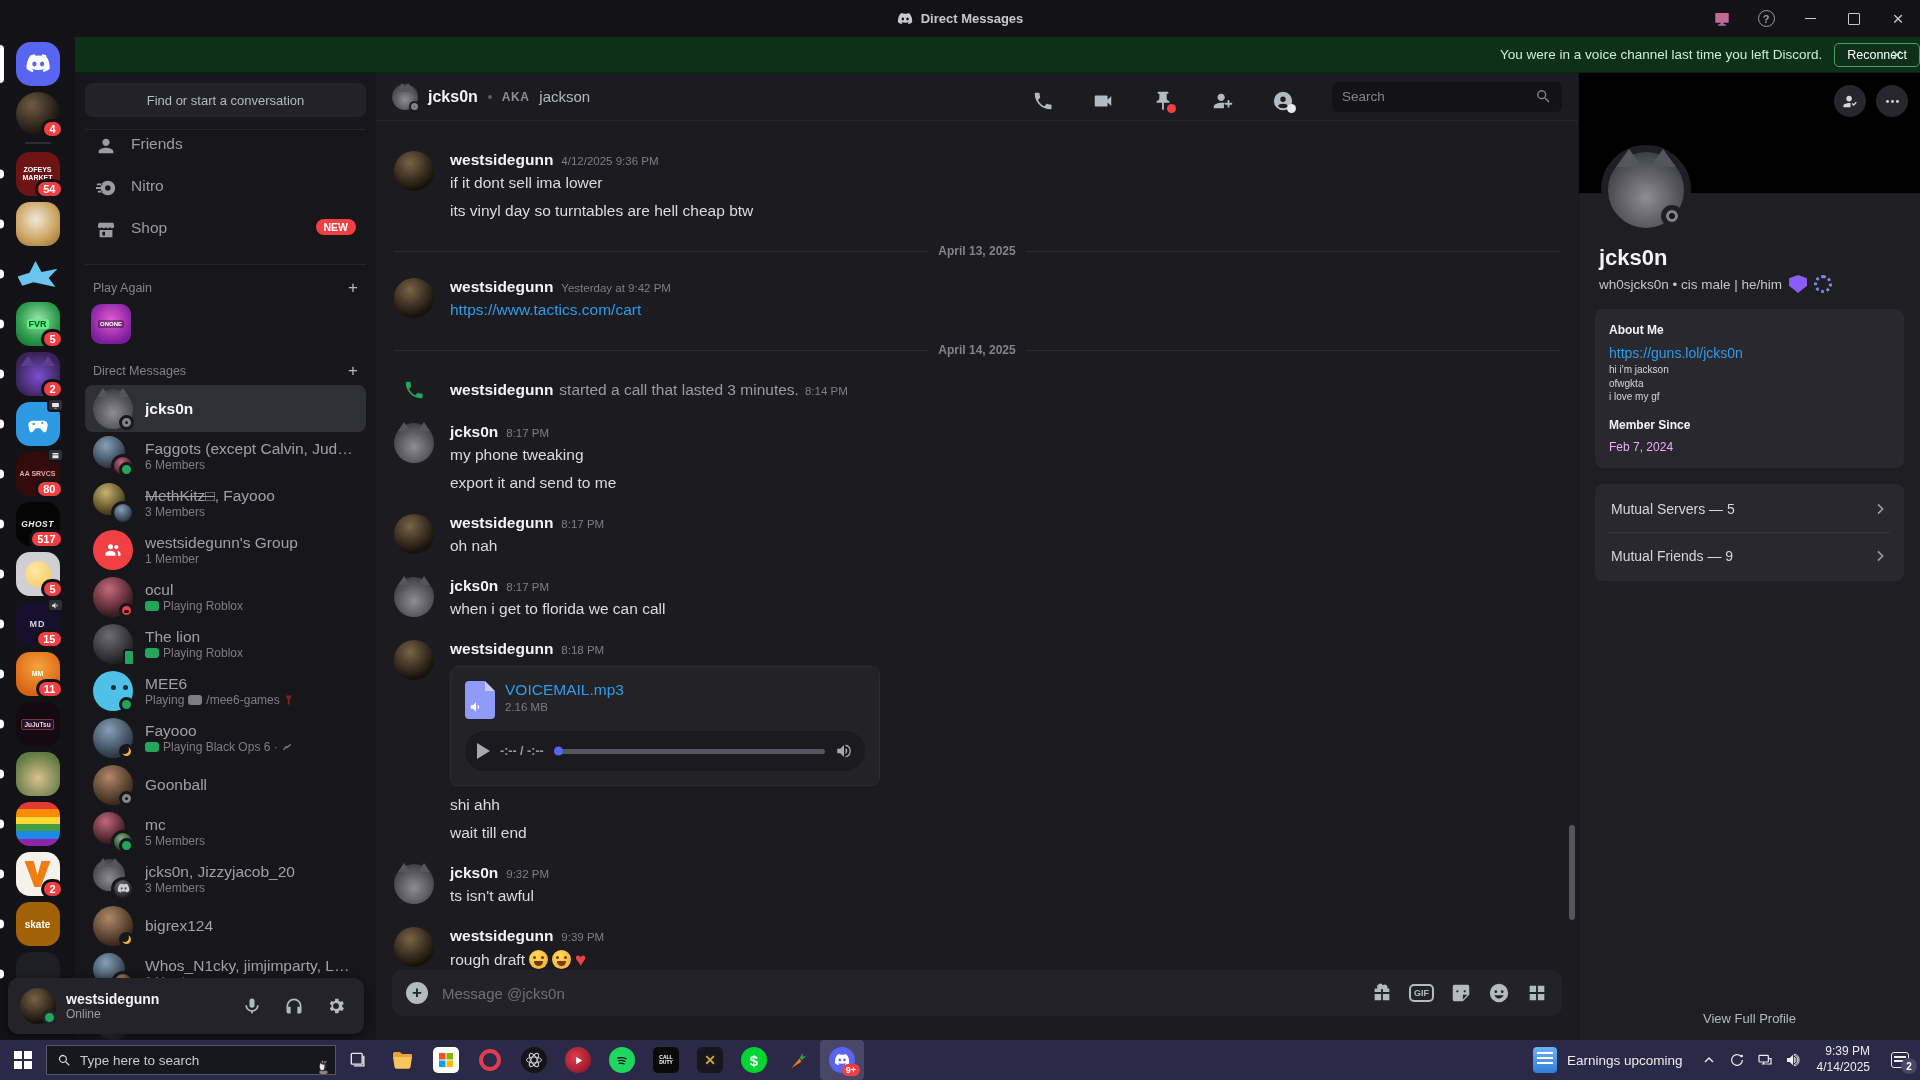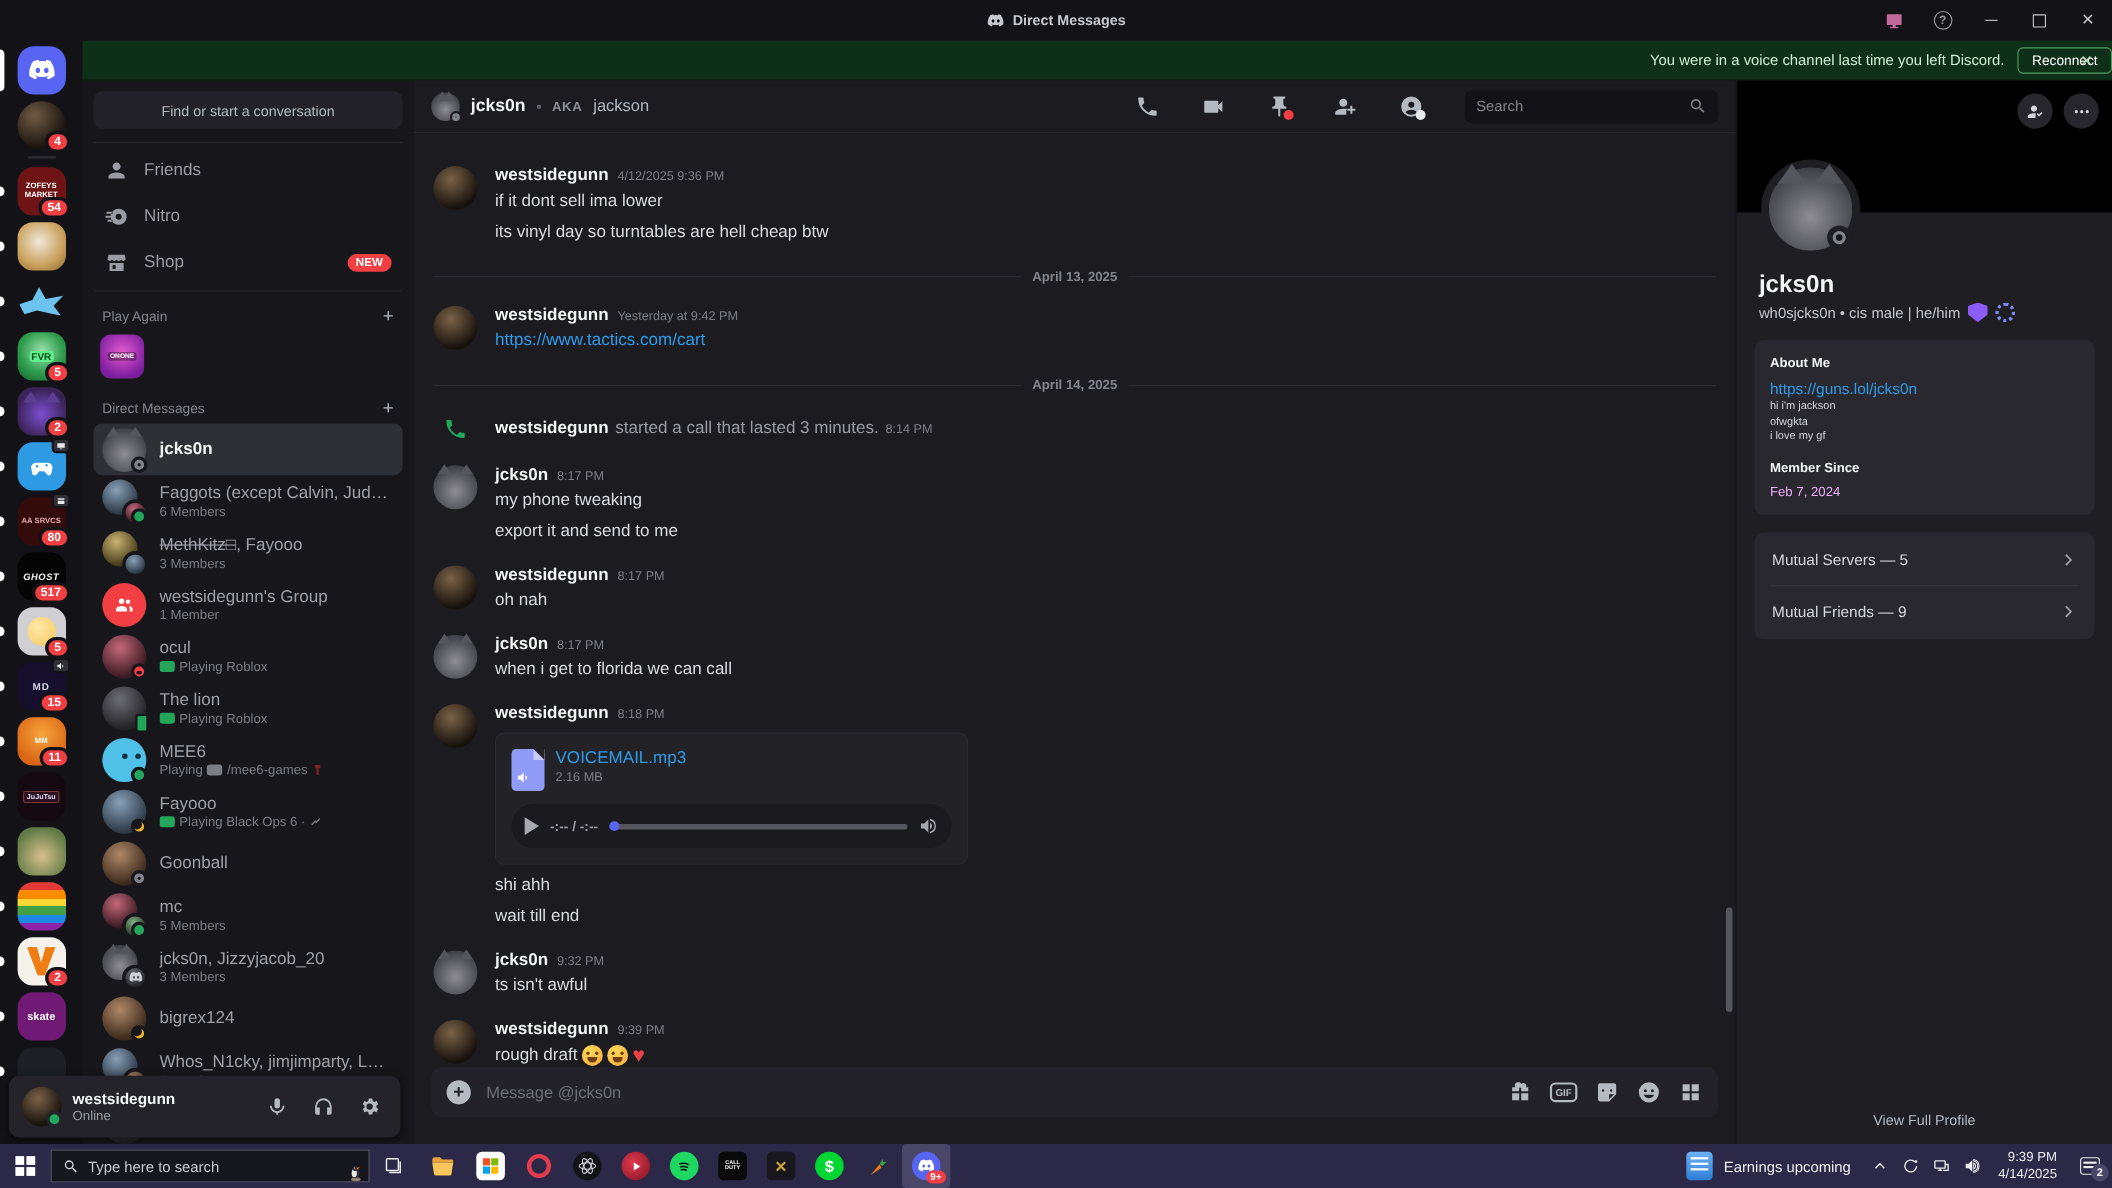--- a/index.html
+++ b/index.html
@@ -61,37 +61,37 @@
   .emo-face{width:26px;height:26px;border-radius:50%;background:radial-gradient(circle at 38% 35%,#ffe9a8,#f5c65a)}
   .bg-md{background:#17102c}
   .md-txt{color:#cfd0e6;font-size:9px;font-weight:700;letter-spacing:1px}
   .bg-mm{background:radial-gradient(circle at 50% 35%,#f6a43c,#d96414 75%)}
   .bg-jjt{background:#150a12}
   .jjt-txt{color:#e0d8ef;font-size:6.5px;font-weight:800;border:1px solid #7a3a3a;padding:1px 2px;border-radius:2px;background:#2a1020}
   .bg-nou{background:radial-gradient(circle at 50% 60%,#d8c08e,#5f7a43 75%)}
   .bg-rnb{background:linear-gradient(180deg,#e53935 0 17%,#fb8c00 17% 34%,#fdd835 34% 50%,#43a047 50% 67%,#1e88e5 67% 84%,#8e24aa 84% 100%)}
   .bg-grape{background:#f5f2ec}
   .grape-v{width:26px;height:26px;background:#f07d12;clip-path:polygon(0 0,35% 0,50% 55%,65% 0,100% 0,62% 100%,38% 100%)}
-  .bg-skate{background:#701a75}
+  .bg-skate{background:#a16207}
   .skate-txt{color:#fff;font-size:10px;font-weight:800}
   .mini-tag{position:absolute;top:-4px;right:-4px;width:17px;height:14px;background:#2f3035;border:2px solid #131317;
     border-radius:4px;display:flex;align-items:center;justify-content:center}
   .mini-tag svg{width:9px;height:9px}
   .new-pill{position:absolute;left:50%;transform:translateX(-50%);bottom:-5px;background:#f23f43;color:#fff;
     font-size:9px;font-weight:800;border-radius:8px;padding:1px 6px;border:2px solid #131317}
   .rail-cat-ears::before,.rail-cat-ears::after{content:"";position:absolute;top:4px;width:0;height:0;
     border-left:7px solid transparent;border-right:7px solid transparent;border-bottom:10px solid #5b3e90}
   .rail-cat-ears::before{left:5px}.rail-cat-ears::after{right:5px}
 
   
   .sidebar{width:301px;background:#17171b;flex-shrink:0;display:flex;flex-direction:column;overflow:hidden;padding-top:10px}
   .find-btn{margin:0 10px 8px;height:34px;background:#222228;border-radius:8px;color:#b5bac1;font-size:13px;
     display:flex;align-items:center;justify-content:center;cursor:pointer}
   .side-divider{height:1px;background:#26262c;margin:4px 10px}
-  .nav-item{display:flex;align-items:center;gap:14px;height:40px;margin:1px 10px;padding:0 10px;border-radius:8px;
+  .nav-item{display:flex;align-items:flex-start;gap:14px;height:40px;margin:1px 10px;padding:0 10px;border-radius:8px;
     color:#9b9ba3;font-size:15.5px;cursor:pointer}
   .nav-item svg{width:22px;height:22px;flex-shrink:0}
   .new-badge{margin-left:auto;background:#f23f43;color:#fff;font-size:10.5px;font-weight:800;border-radius:9px;padding:2px 8px}
   .sec-head{display:flex;align-items:center;justify-content:space-between;color:#83848b;font-size:12.5px;
     padding:10px 18px 6px;cursor:default}
   .sec-plus{color:#b5bac1;font-size:17px;cursor:pointer;line-height:1}
   .play-row{padding:2px 16px 8px}
   .game-tile{width:40px;height:40px;border-radius:10px;background:radial-gradient(circle at 50% 40%,#e35ad0,#7c1d9e 75%);
     display:flex;align-items:center;justify-content:center;cursor:pointer}
   .game-tile span{font-size:6px;font-weight:800;color:#fff;background:#00000055;border-radius:2px;padding:1px 2px}
@@ -146,21 +146,21 @@
 
   
   .chat{flex:1;min-width:0;background:#1b1b20;display:flex;flex-direction:column;position:relative}
   .chat-header{height:48px;border-bottom:1px solid #26262b;display:flex;align-items:center;padding:0 16px;gap:10px;flex-shrink:0}
   .ch-av{width:26px;height:26px;border-radius:50%;position:relative;flex-shrink:0}
   .ch-av .st{width:11px;height:11px;border:2.5px solid #1b1b20;right:-2px;bottom:-2px}
   .ch-name{font-size:16px;font-weight:700;color:#f3f4f5;cursor:pointer}
   .ch-dot{width:4px;height:4px;border-radius:50%;background:#5c5d64}
   .ch-aka{font-size:12px;font-weight:800;color:#8e8f96;letter-spacing:.5px}
   .ch-nick{font-size:15px;color:#b5bac1}
-  .ch-icons{margin-left:auto;display:flex;align-items:center;gap:38px;color:#b5bac1}
+  .ch-icons{margin-left:auto;display:flex;align-items:flex-end;gap:38px;color:#b5bac1}
   .ch-icons svg{width:22px;height:22px;cursor:pointer}
   .ch-ic{position:relative;display:flex}
   .red-dot{position:absolute;right:-2px;bottom:-1px;width:9px;height:9px;border-radius:50%;background:#f23f43}
   .white-dot{position:absolute;right:-2px;bottom:-1px;width:9px;height:9px;border-radius:50%;background:#e8e9ec}
   .ch-search{width:230px;height:30px;background:#131317;border-radius:6px;display:flex;align-items:center;padding:0 10px;gap:8px}
   .ch-search input{flex:1;background:transparent;border:none;outline:none;color:#dbdce0;font-size:13.5px;font-family:inherit}
   .ch-search input::placeholder{color:#83848b}
   .ch-search svg{width:17px;height:17px;color:#83848b;flex-shrink:0}
 
   .messages{flex:1;overflow:hidden;padding:10px 0 8px}

